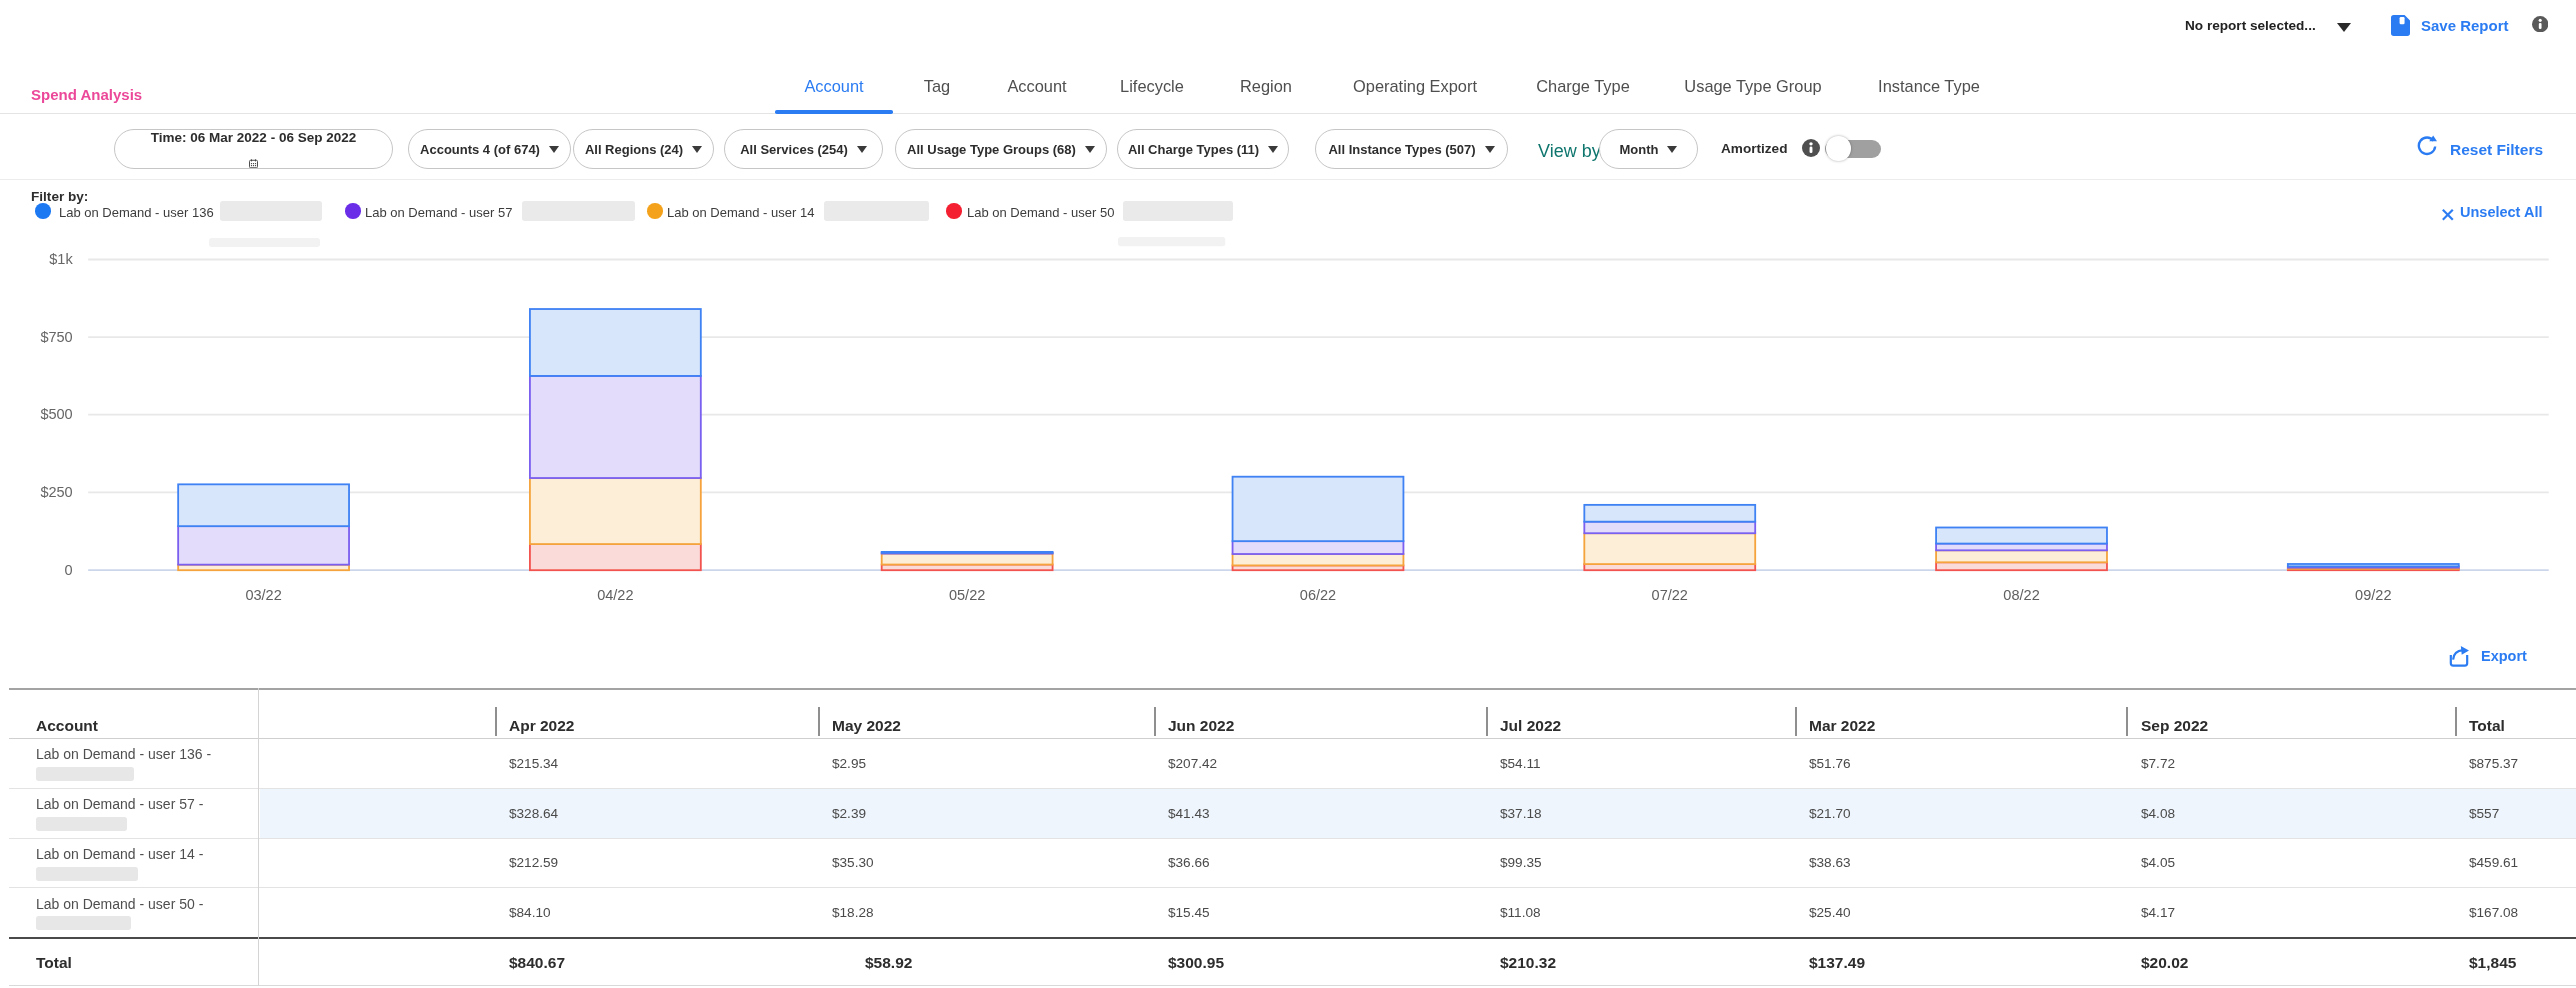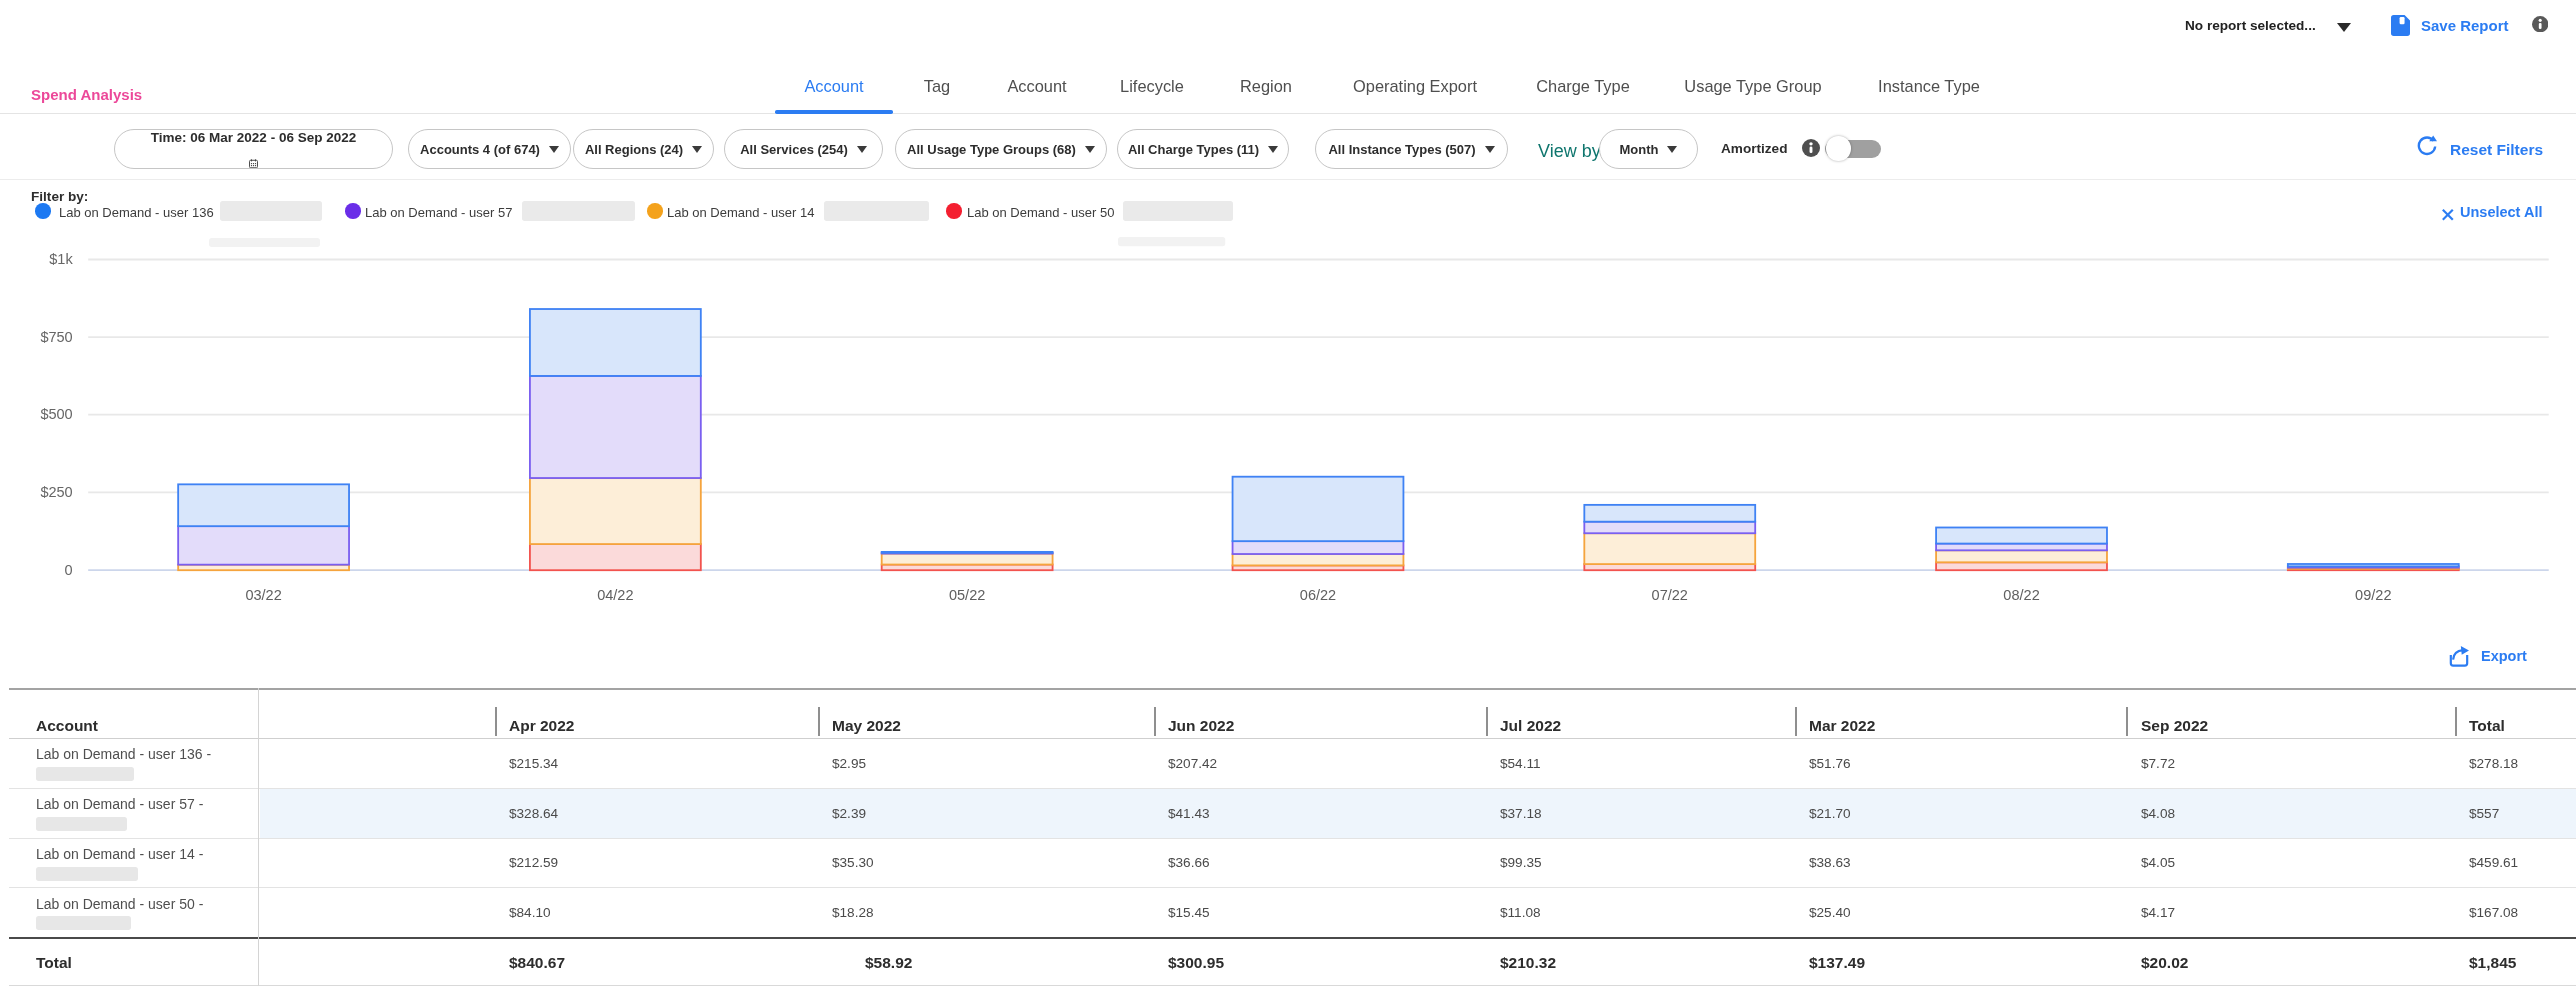--- a/index.html
+++ b/index.html
@@ -217,21 +217,21 @@
   <div class="tick" style="left:2455px;"></div>
   <div class="thd" style="left:2469px; top:717px;">Total</div>
   <div class="abs" style="left:36px; top:746px; font-size:14px; color:#4f4f4f;">Lab on Demand - user 136 -</div>
   <div class="cens" style="left:36px; top:767px; width:98px; height:13.6px; background:#e7e7e7;"></div>
   <div class="tval" style="left:509px; top:756px;">$215.34</div>
   <div class="tval" style="left:832px; top:756px;">$2.95</div>
   <div class="tval" style="left:1168px; top:756px;">$207.42</div>
   <div class="tval" style="left:1500px; top:756px;">$54.11</div>
   <div class="tval" style="left:1809px; top:756px;">$51.76</div>
   <div class="tval" style="left:2141px; top:756px;">$7.72</div>
-  <div class="tval" style="left:2469px; top:756px;">$278.18</div>
+  <div class="tval" style="left:2469px; top:756px;">$875.37</div>
   <div class="abs" style="left:36px; top:796px; font-size:14px; color:#4f4f4f;">Lab on Demand - user 57 -</div>
   <div class="cens" style="left:36px; top:817px; width:91px; height:13.6px; background:#e7e7e7;"></div>
   <div class="tval" style="left:509px; top:806px;">$328.64</div>
   <div class="tval" style="left:832px; top:806px;">$2.39</div>
   <div class="tval" style="left:1168px; top:806px;">$41.43</div>
   <div class="tval" style="left:1500px; top:806px;">$37.18</div>
   <div class="tval" style="left:1809px; top:806px;">$21.70</div>
   <div class="tval" style="left:2141px; top:806px;">$4.08</div>
   <div class="tval" style="left:2469px; top:806px;">$557</div>
   <div class="abs" style="left:36px; top:846px; font-size:14px; color:#4f4f4f;">Lab on Demand - user 14 -</div>

